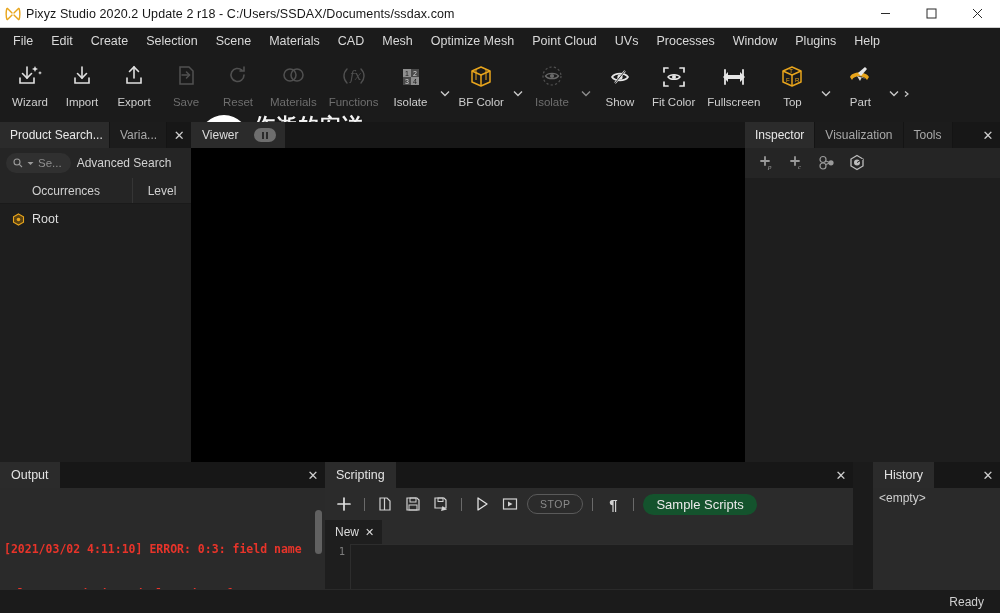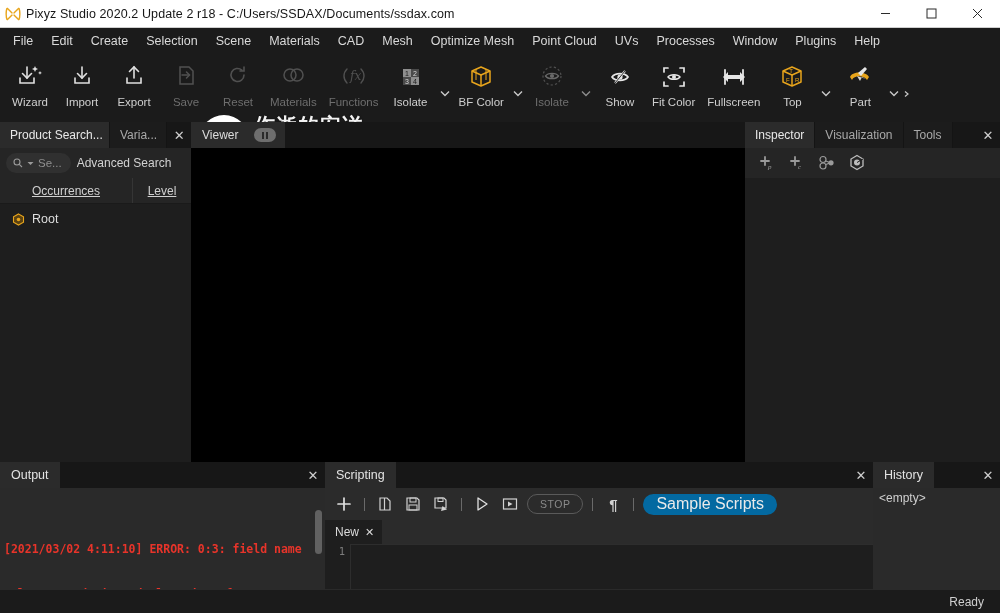--- a/index.html
+++ b/index.html
@@ -79,21 +79,21 @@
   .tabspacer { flex:1 1 auto; background:#171717; }
 
   .searchrow { height: 30px; flex:0 0 30px; display:flex; align-items:center; padding: 0 6px; gap:6px; background:#252525; }
   .searchpill {
     display:flex; align-items:center; gap:4px; background:#303030; border-radius:11px;
     height:20px; padding: 0 9px 0 7px; min-width:62px; color:#8f8f8f; font-size:11.5px;
   }
   .adv { font-size:12px; color:#d2d2d2; white-space:nowrap; }
 
   .colhdr { height: 26px; flex:0 0 26px; display:flex; background:#252525; border-bottom:1px solid #1a1a1a; }
-  .colhdr > div { display:flex; align-items:center; justify-content:center; font-size:12px; color:#d0d0d0;text-decoration:underline; }
+  .colhdr > div { display:flex; align-items:center; justify-content:center; font-size:12px; color:#d0d0d0; }
   .col-occ { flex: 1 1 auto; border-right:1px solid #353535; }
   .col-lvl { width: 58px; flex: 0 0 58px; }
 
   .treearea { flex:1 1 auto; background:#1e1e1e; overflow:hidden; padding-top:4px; }
   .treerow { height:22px; display:flex; align-items:center; gap:7px; padding-left:12px; font-size:12.5px; color:#dedede; }
 
   
   .viewerdock { flex:1 1 auto; display:flex; flex-direction:column; min-width:0; background:#1b1b1b; }
   .viewertabrow { height:26px; flex:0 0 26px; display:flex; align-items:stretch; background:#171717; }
   .viewertab {
@@ -131,37 +131,37 @@
     height:32px; flex:0 0 32px; background:#2b2b2b; display:flex; align-items:center;
     gap:6px; padding: 0 8px; position:relative;
   }
   .stool { width:22px; height:22px; display:flex; align-items:center; justify-content:center; color:#d2d2d2; }
   .sep { width:1px; height:13px; background:#6a6a6a; margin:0 3px; }
   .stopbtn {
     height:20px; padding:0 12px; border-radius:10px; border:1px solid #5a5a5a;
     display:flex; align-items:center; font-size:10.5px; color:#8a8a8a; letter-spacing:.5px;
   }
   .samplebtn {
-    height:21px; padding:0 13px; border-radius:11px; background:#0369a1;
-    display:flex; align-items:center; font-size:16px; color:#eaeaea;
+    height:21px; padding:0 13px; border-radius:11px; background:#14532d;
+    display:flex; align-items:center; font-size:13px; color:#eaeaea;
   }
   .scripttabrow { height:24px; flex:0 0 24px; background:#2b2b2b; display:flex; align-items:stretch; }
   .scripttab {
     display:flex; align-items:center; gap:6px; padding:0 8px 0 10px;
     background:#1e1e1e; color:#dcdcdc; font-size:12px;
   }
   .editor { flex:1 1 auto; background:#1e1e1e; display:flex; min-height:0; }
   .gutter {
     width:26px; flex:0 0 26px; background:#1e1e1e; color:#7d7d7d;
     font-family: "DejaVu Sans Mono", monospace; font-size:10.5px;
     text-align:right; padding: 1px 5px 0 0; border-right:1px solid #2d2d2d;
   }
   .codearea { flex:1 1 auto; background:#1e1e1e; border-top:1px solid #2d2d2d; }
 
-  .historypanel { width: 127px; flex:0 0 127px; display:flex; flex-direction:column; }
+  .historypanel { width: 127px; flex:0 0 127px; display:flex; flex-direction:column;margin-left:20px; }
   .historybody { flex:1 1 auto; background:#2a2a2a; padding: 3px 6px; font-size:12px; color:#cfcfcf; }
 
   
   .statusbar {
     height: 24px; flex:0 0 24px; background:#1b1b1b; display:flex; align-items:center;
     justify-content:flex-end; padding-right: 16px; font-size:12px; color:#cfcfcf;
     border-top:1px solid #2a2a2a;
   }
   svg { display:block; }
 </style>

